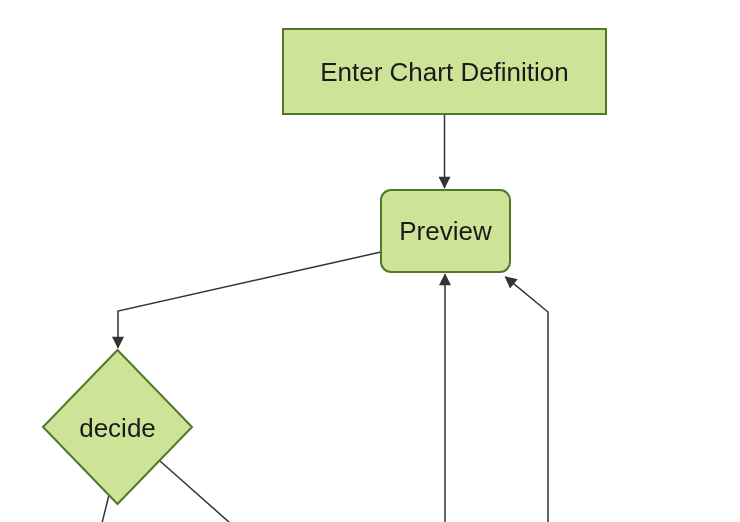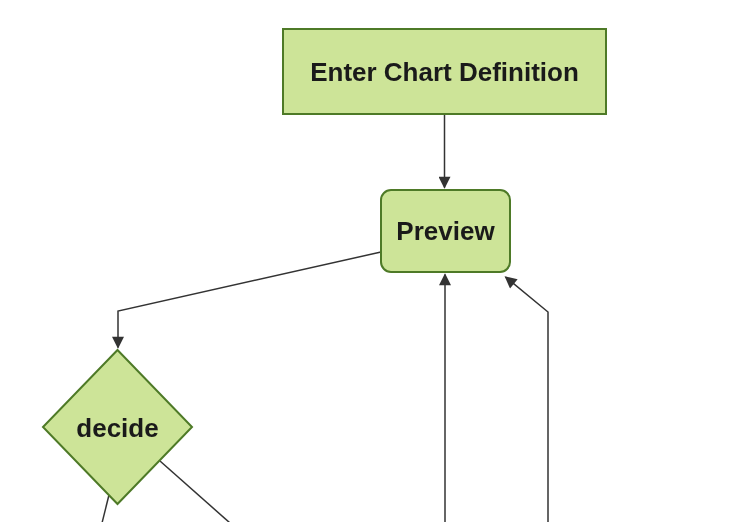--- a/index.html
+++ b/index.html
@@ -7,21 +7,20 @@
     padding: 0;
     background: var(--background, #ffffff);
     font-family: "Liberation Sans", sans-serif;
   }
   .canvas {
     position: relative;
     width: 652px;
     height: 522px;
     background: var(--background, #ffffff);
     overflow: hidden;
-    font-weight: bold;
   }
   svg.flowchart {
     display: block;
     width: 740px;
     height: 522px;
   }
   .node-shape {
     fill: var(--node-fill, #cde498);
     stroke: var(--node-stroke, #4e7a27);
     stroke-width: 2px;

